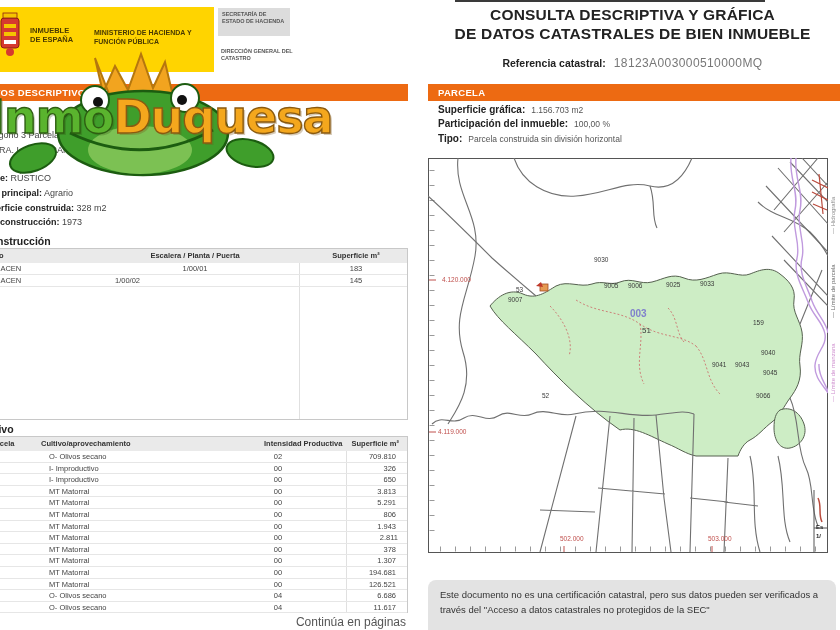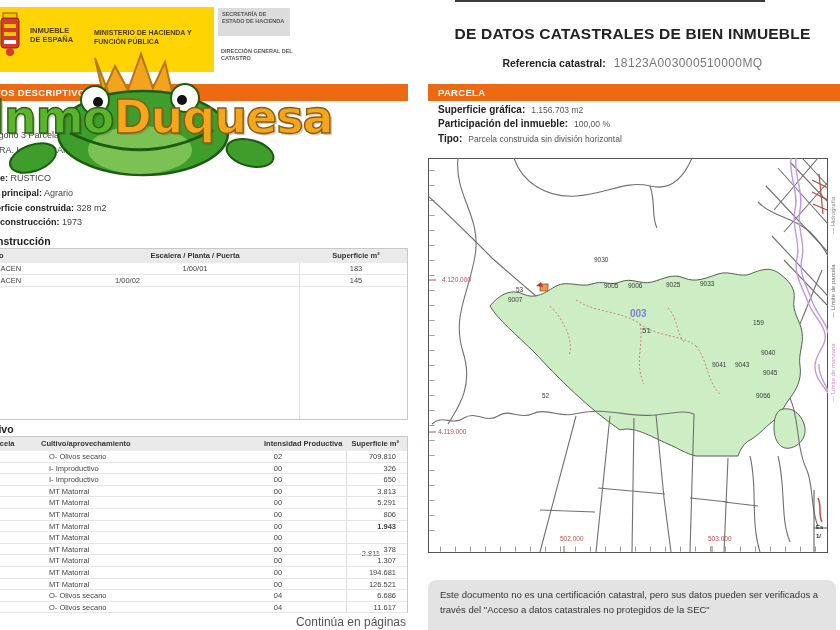--- a/index.html
+++ b/index.html
@@ -79,20 +79,21 @@
   </svg>
   <div class="abs gob-text">
     <div>INMUEBLE</div>
     <div>DE ESPAÑA</div>
   </div>
   <div class="abs min-text">MINISTERIO DE HACIENDA Y FUNCIÓN PÚBLICA</div>
   <div class="abs gray-box">SECRETARÍA DE ESTADO DE HACIENDA</div>
   <div class="abs dir-text">DIRECCIÓN GENERAL DEL CATASTRO</div>
 
   <div class="abs topline"></div>
+  <div class="abs title1">CONSULTA DESCRIPTIVA Y GRÁFICA</div>
   <div class="abs title2">DE DATOS CATASTRALES DE BIEN INMUEBLE</div>
   <div class="abs refline">
     <b>Referencia catastral:</b><span>18123A003000510000MQ</span>
   </div>
 
   <div class="abs obar obar-left">
     <span>DATOS DESCRIPTIVOS DEL INMUEBLE</span>
   </div>
   <div class="abs obar obar-right">
     <span>PARCELA</span>
@@ -180,27 +181,27 @@
 
         <div class="cvrow">
           <span style="left:88px;">MT Matorral</span>
           <span style="left:277px;width:80px;text-align:center;">00</span>
           <span style="right:11px;">806</span>
         </div>
 
         <div class="cvrow">
           <span style="left:88px;">MT Matorral</span>
           <span style="left:277px;width:80px;text-align:center;">00</span>
-          <span style="right:11px;font-weight:bold;">1.943</span>
-        </div>
-
-        <div class="cvrow">
-          <span style="left:88px;">MT Matorral</span>
-          <span style="left:277px;width:80px;text-align:center;">00</span>
-          <span style="right:27px;margin-top:16px;">2.811</span>
+          <span style="right:11px;">1.943</span>
+        </div>
+
+        <div class="cvrow">
+          <span style="left:88px;">MT Matorral</span>
+          <span style="left:277px;width:80px;text-align:center;">00</span>
+          <span style="right:9px;">2.811</span>
         </div>
 
         <div class="cvrow">
           <span style="left:88px;">MT Matorral</span>
           <span style="left:277px;width:80px;text-align:center;">00</span>
           <span style="right:11px;">378</span>
         </div>
 
         <div class="cvrow">
           <span style="left:88px;">MT Matorral</span>

